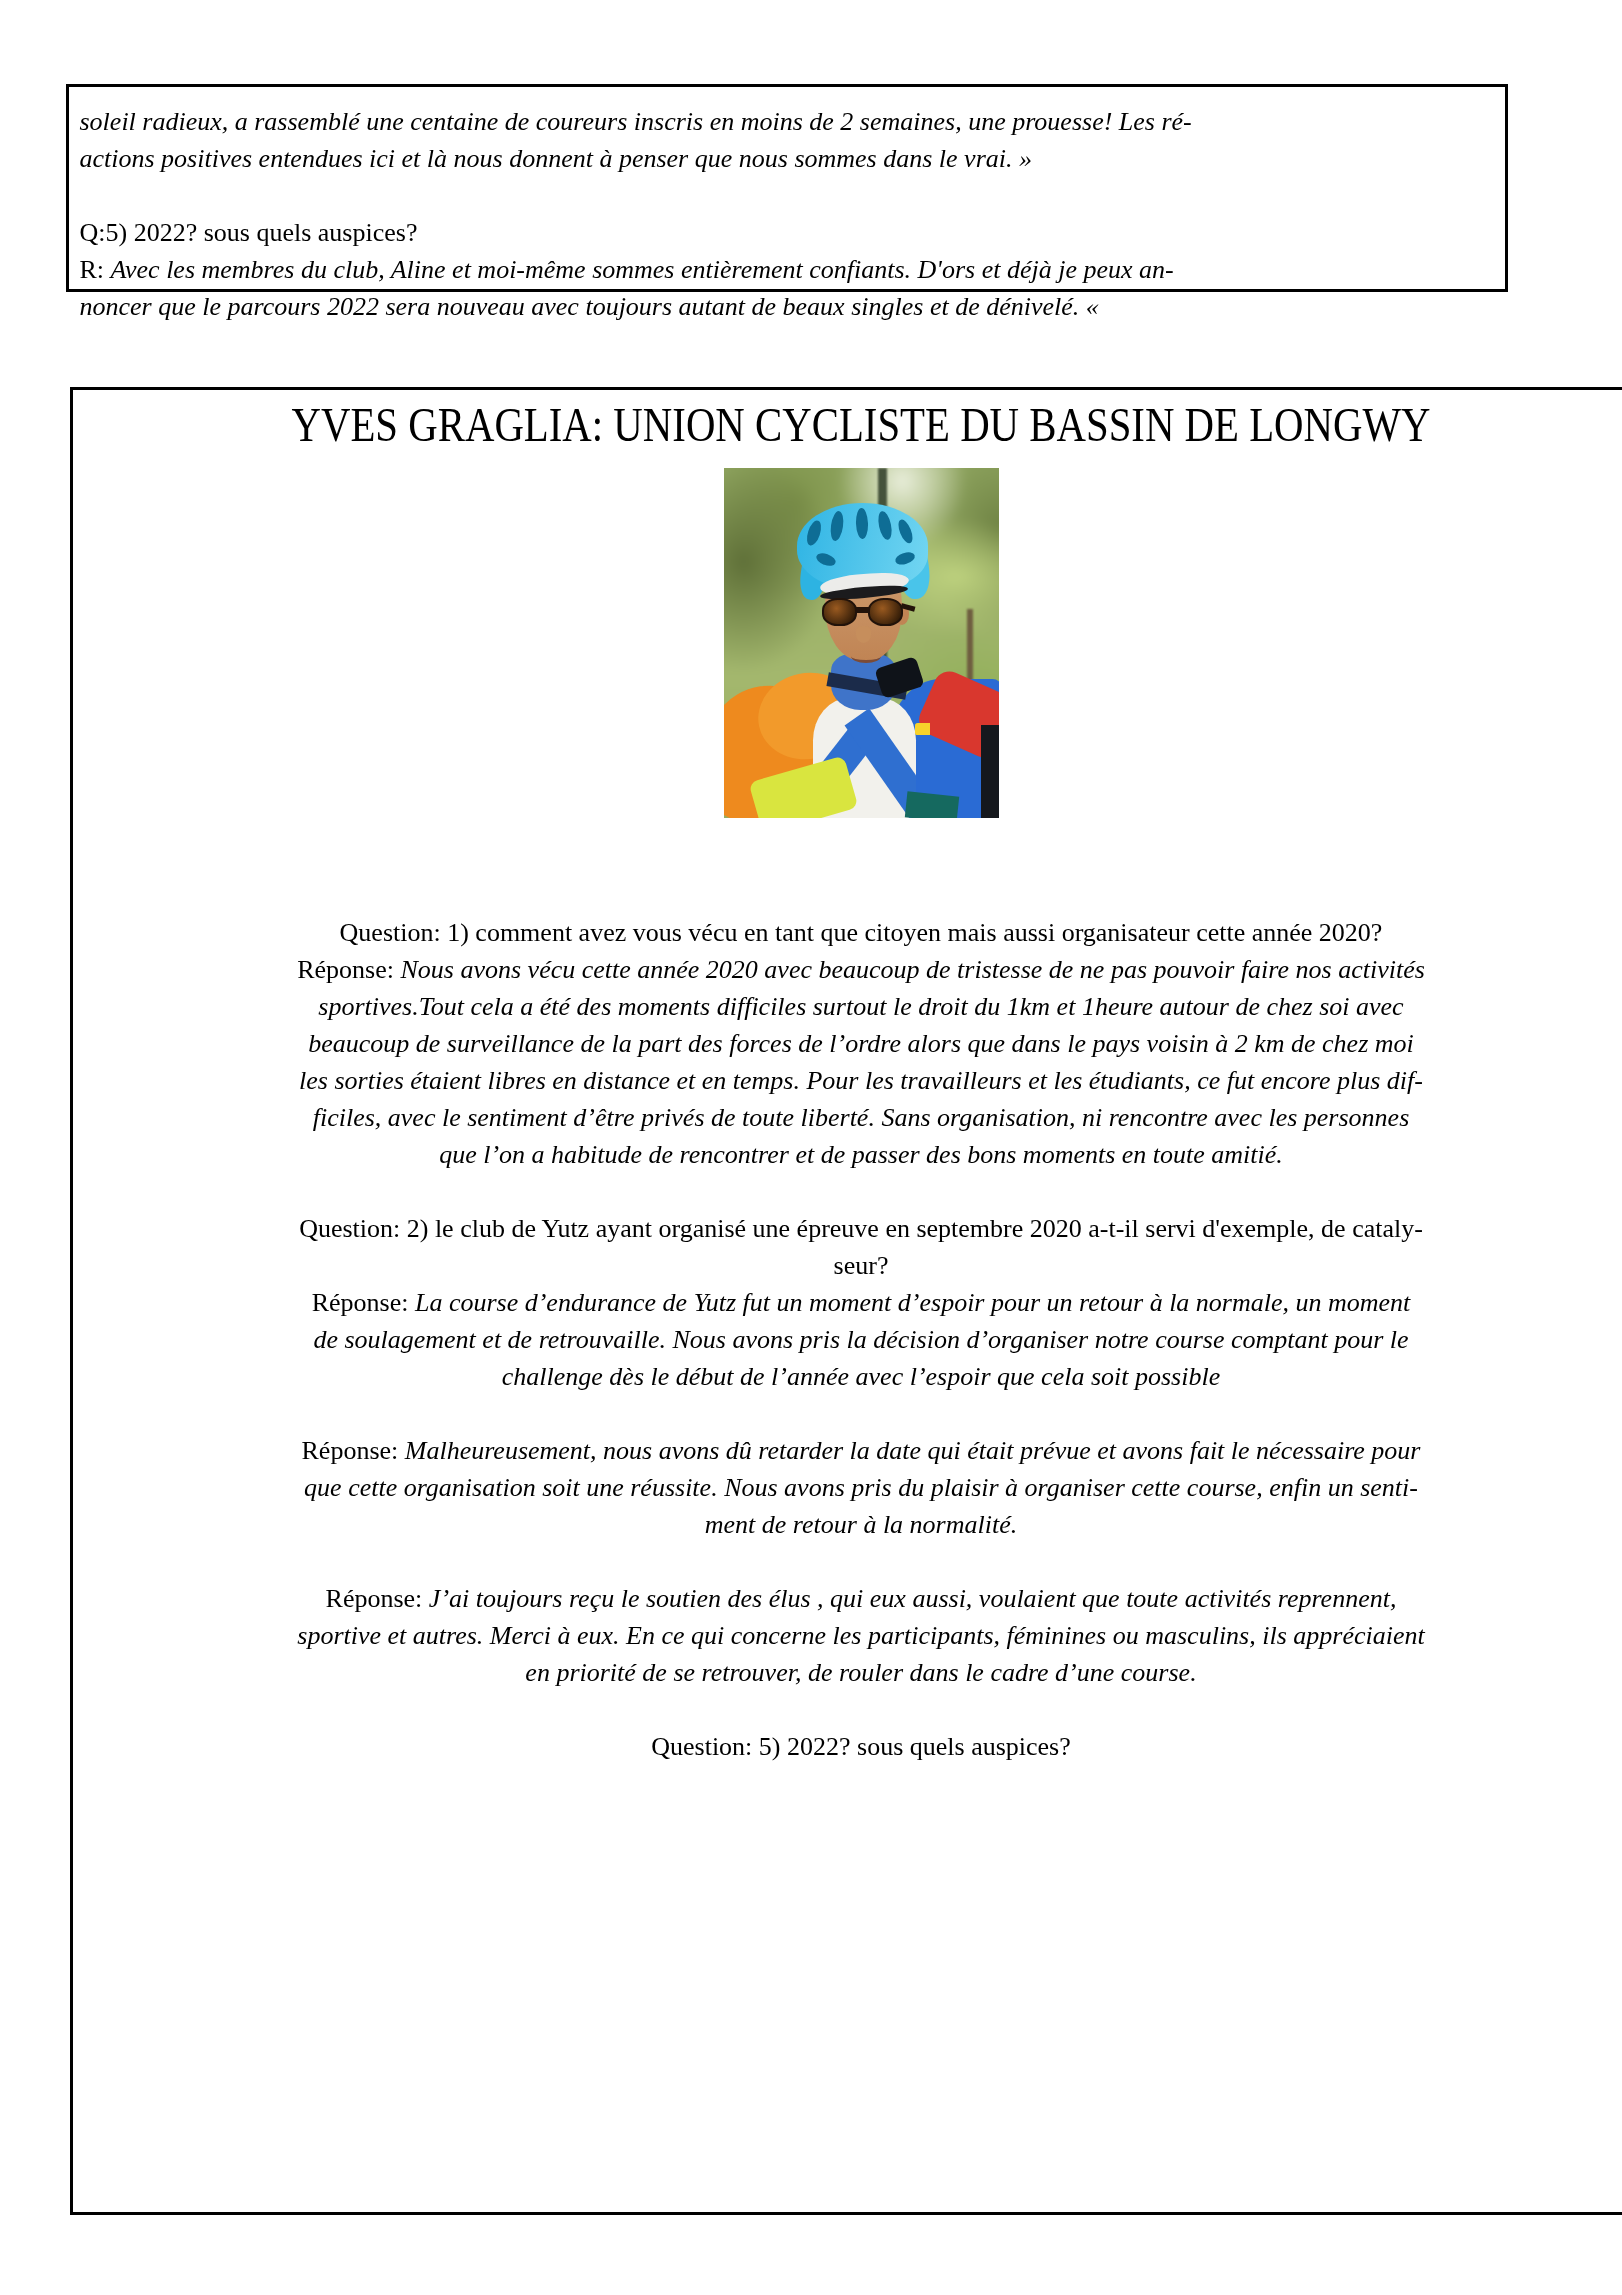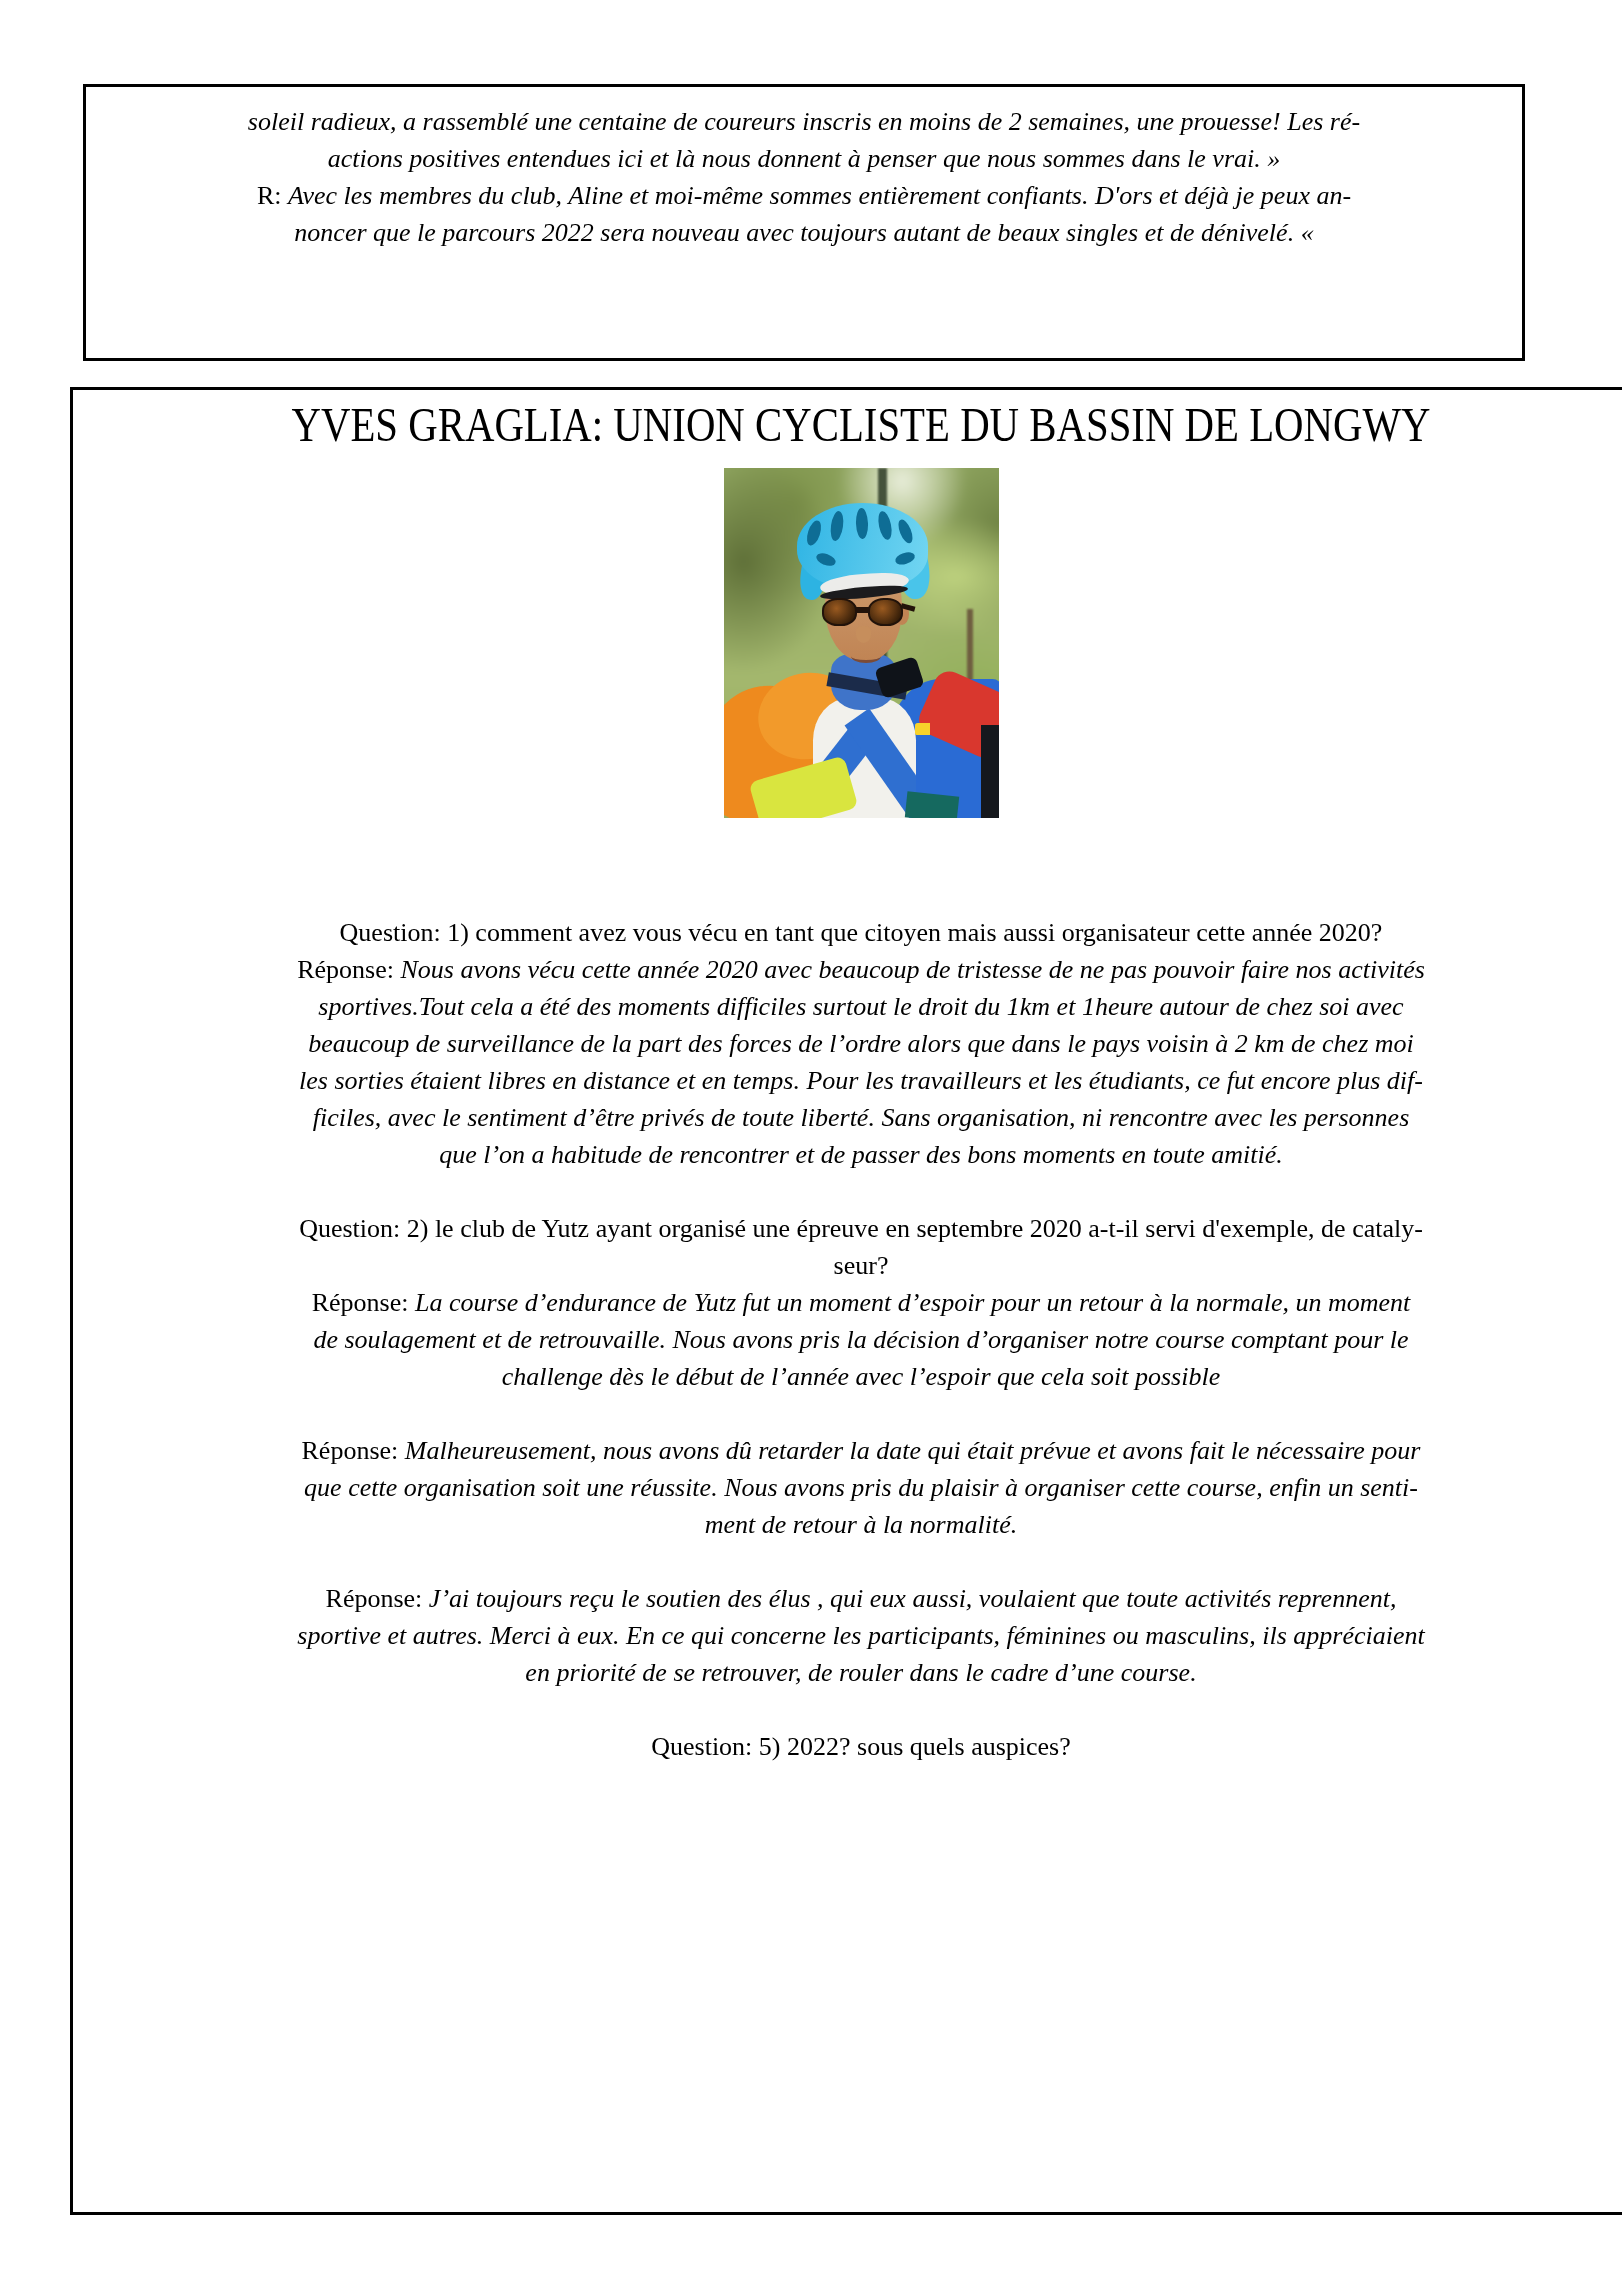--- a/index.html
+++ b/index.html
@@ -1,19 +1,19 @@
 <!DOCTYPE html>
 <html style="font-size:10.5px"><head>
 <meta charset="utf-8">
 <style>
   html,body{margin:0;padding:0;background:#ffffff;}
   .page{position:relative;width:1622px;height:2295px;background:#ffffff;color:#000;
         font-family:"Liberation Serif","DejaVu Serif",serif;overflow:hidden;}
   .box{position:absolute;border:3.3px solid #000;box-sizing:border-box;background:#fff;}
-  .box1{left:83px;top:84px;width:1442px;height:277px;padding:15.7px 10.5px 0;text-align:center;}
+  .box1{left:66px;top:84px;width:1442px;height:208px;padding:15.7px 10.5px 0;}
   .box2{left:70px;top:387px;width:1582px;height:1828px;}
   p{margin:0;font-size:26px;line-height:37px;}
   .it{font-style:italic;}
   [data-bind-lines]{white-space:pre-line;}
   .q-gap{margin-top:37px;}
   h1.title{margin:9.2px 0 0;font-weight:normal;font-size:48px;line-height:52px;text-align:center;
            transform:scaleX(0.85);white-space:nowrap;letter-spacing:0;}
   .qa-wrap{margin-top:96px;padding:0 0;text-align:center;}
   .qa{margin-top:37px;}
   .qa:first-child{margin-top:0;}
@@ -85,20 +85,21 @@
   .mouth{left:127px;top:181px;width:30px;height:10.5px;border-bottom:3.3px solid #7c4b36;border-radius:0 0 50% 50%;}
 </style>
 </head>
 <body>
 
 <div class="page">
 
   <section class="box box1">
     <p class="it" data-bind-lines="box1.excerpt_lines">soleil radieux, a rassemblé une centaine de coureurs inscris en moins de 2 semaines, une prouesse! Les ré-
 actions positives entendues ici et là nous donnent à penser que nous sommes dans le vrai. »</p>
+    <p class="q-gap" data-bind="box1.question">Q:5) 2022? sous quels auspices?</p>
     <p><span data-bind="box1.answer_label">R: </span><span class="it" data-bind-lines="box1.answer_lines">Avec les membres du club, Aline et moi-même sommes entièrement confiants. D'ors et déjà je peux an-
 noncer que le parcours 2022 sera nouveau avec toujours autant de beaux singles et de dénivelé. «</span></p>
   </section>
 
   <section class="box box2">
     <h1 class="title" data-bind="interview.title">YVES GRAGLIA: UNION CYCLISTE DU BASSIN DE LONGWY</h1>
 
     <div class="photo">
       <div class="ph-bg"></div>
       <div class="ph-pole"></div>

